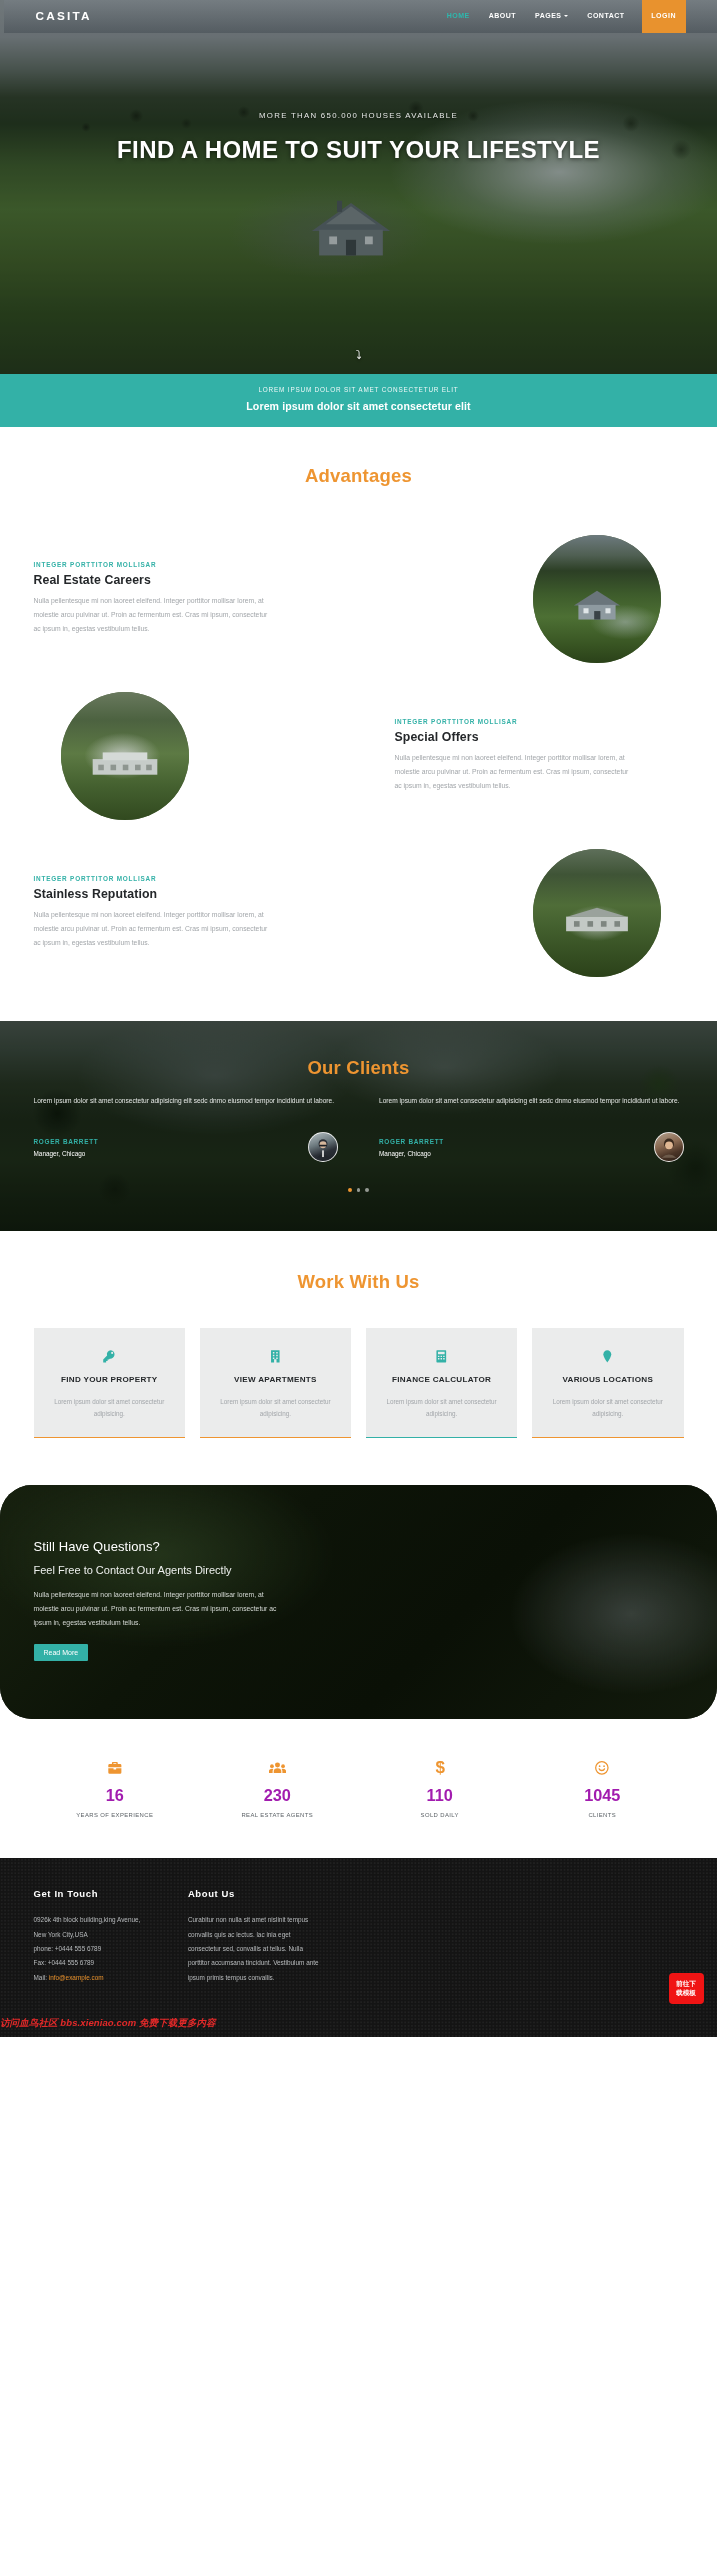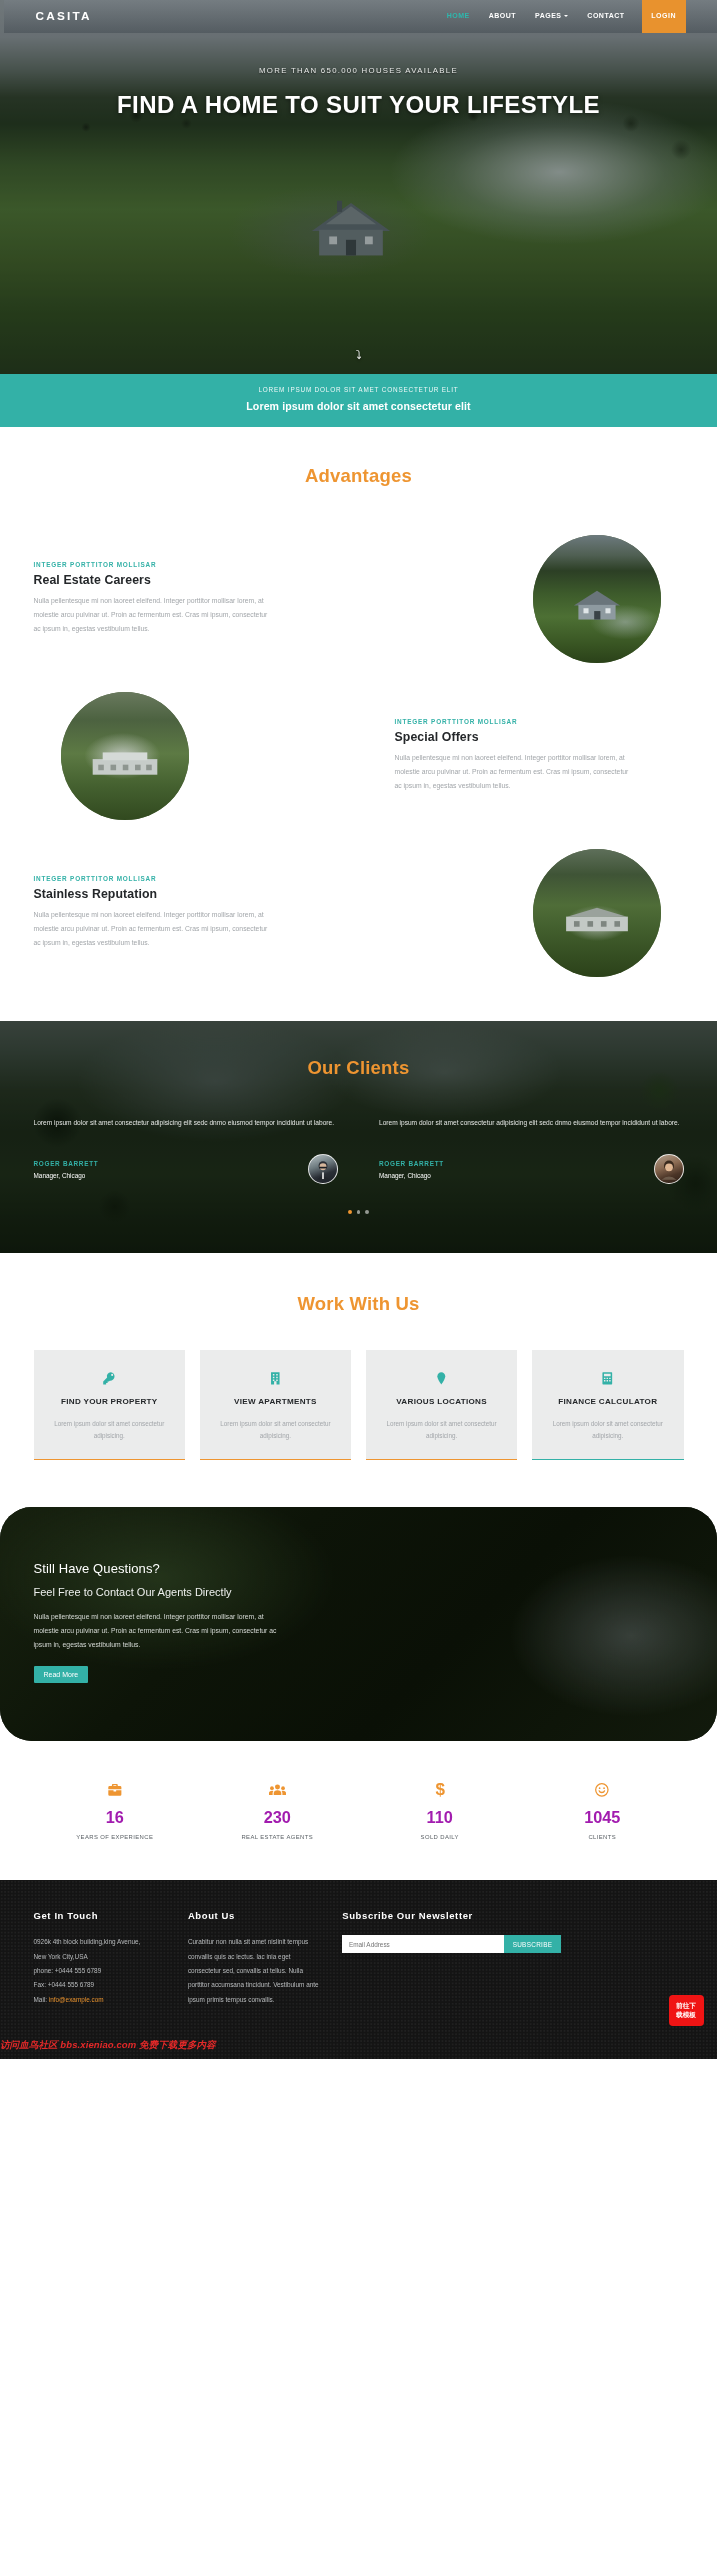--- a/index.html
+++ b/index.html
@@ -64,21 +64,21 @@
   .caret { display:inline-block; width:0;height:0;margin-left:2.8px;
     border-left:2.2px solid transparent;border-right:2.2px solid transparent;border-top:2.8px solid #fff; vertical-align: middle;}
   .btn-login {
     background: #e8922e; color: #fff; font-size: 7px; font-weight: 700;
     letter-spacing: 0.5px; padding: 4.5px 10.6px; margin-left: 7.8px; text-decoration: none;
     line-height: 1;
   }
 
   .hero-inner {
     position: relative; z-index: 3; text-align: center;
-    padding-top: 66px;
+    padding-top: 111px;
   }
   .hero-sub {
     color: #e8eae8; font-size: 7.8px; letter-spacing: 1.3px; font-weight: 400;
     text-shadow: 0 0.6px 1.7px rgba(0,0,0,.6);
   }
   .hero-title {
     color: #fff; font-size: 24px; font-weight: 700; letter-spacing: 0.4px;
     margin-top: 15.7px; text-shadow: 0 1.1px 4.5px rgba(0,0,0,.55);
   }
   .scroll-arrow {
@@ -155,21 +155,21 @@
   .clients-bg::after{
     content:"";position:absolute;inset:0;
     background:
       radial-gradient(circle 34px at 8% 44%, rgba(10,20,8,.9), rgba(0,0,0,0) 72%),
       radial-gradient(circle 27px at 92% 30%, rgba(40,66,28,.8), rgba(0,0,0,0) 72%),
       radial-gradient(circle 39px at 97% 70%, rgba(16,28,12,.85), rgba(0,0,0,0) 72%),
       radial-gradient(circle 22.4px at 16% 80%, rgba(14,24,10,.75), rgba(0,0,0,0) 72%);
   }
   .clients-ov { position: absolute; inset: 0; background: rgba(10,16,10,.42); }
   .clients-inner { position: relative; z-index: 3; }
-  .clients .section-title { margin-bottom: 37px; }
+  .clients .section-title { margin-bottom: 15px; }
   .testi-grid { display: flex; gap: 41px; }
   .testi { flex: 1; }
   .testi-quote { color: #e4e7e4; font-size: 6.6px; line-height: 2.1; }
   .testi-foot { display: flex; align-items: center; justify-content: space-between; margin-top: 25px; }
   .testi-name { color: #33b1a7; font-size: 6.4px; font-weight: 700; letter-spacing: 0.7px; }
   .testi-role { color: #fff; font-size: 6.4px; margin-top: 5px; }
   .avatar {
     width: 30px; height: 30px; border-radius: 50%; border: 1.1px solid rgba(255,255,255,.85);
     overflow: hidden; position: relative; flex-shrink: 0;
   }
@@ -446,37 +446,37 @@
       <div class="card">
         <div class="card-icon">
           <svg width="14.6" height="14.6" viewBox="0 0 24 24">
               <path d="M5 2h14v20h-5v-5h-4v5H5V2zm3 3v2.5h2.5V5H8zm5.5 0v2.5H16V5h-2.5zM8 9.5V12h2.5V9.5H8zm5.5 0V12H16V9.5h-2.5zM8 14v2.5h2.5V14H8zm5.5 0v2.5H16V14h-2.5z"></path>
             </svg>
         </div>
         <div class="card-h">VIEW APARTMENTS</div>
         <p class="card-p">Lorem ipsum dolor sit amet consectetur adipisicing.</p>
       </div>
 
+      <div class="card teal">
+        <div class="card-icon">
+          <svg width="14.6" height="14.6" viewBox="0 0 24 24">
+              <path d="M5 2h14a1 1 0 0 1 1 1v18a1 1 0 0 1-1 1H5a1 1 0 0 1-1-1V3a1 1 0 0 1 1-1zm1.5 2.5v4h11v-4h-11zm0 6.5v2.2h2.4V11H6.5zm4.3 0v2.2h2.4V11h-2.4zm4.3 0v2.2h2.4V11h-2.4zM6.5 15v2.2h2.4V15H6.5zm4.3 0v2.2h2.4V15h-2.4zm4.3 0v2.2h2.4V15h-2.4z"></path>
+            </svg>
+        </div>
+        <div class="card-h">FINANCE CALCULATOR</div>
+        <p class="card-p">Lorem ipsum dolor sit amet consectetur adipisicing.</p>
+      </div>
+
       <div class="card">
         <div class="card-icon">
           <svg width="14.6" height="14.6" viewBox="0 0 24 24">
               <path d="M12 2C8.4 2 5.5 4.9 5.5 8.5 5.5 13.6 12 22 12 22s6.5-8.4 6.5-13.5C18.5 4.9 15.6 2 12 2z"></path>
             </svg>
         </div>
         <div class="card-h">VARIOUS LOCATIONS</div>
-        <p class="card-p">Lorem ipsum dolor sit amet consectetur adipisicing.</p>
-      </div>
-
-      <div class="card teal">
-        <div class="card-icon">
-          <svg width="14.6" height="14.6" viewBox="0 0 24 24">
-              <path d="M5 2h14a1 1 0 0 1 1 1v18a1 1 0 0 1-1 1H5a1 1 0 0 1-1-1V3a1 1 0 0 1 1-1zm1.5 2.5v4h11v-4h-11zm0 6.5v2.2h2.4V11H6.5zm4.3 0v2.2h2.4V11h-2.4zm4.3 0v2.2h2.4V11h-2.4zM6.5 15v2.2h2.4V15H6.5zm4.3 0v2.2h2.4V15h-2.4zm4.3 0v2.2h2.4V15h-2.4z"></path>
-            </svg>
-        </div>
-        <div class="card-h">FINANCE CALCULATOR</div>
         <p class="card-p">Lorem ipsum dolor sit amet consectetur adipisicing.</p>
       </div>
 
     </div>
   </div>
 </section>
 
 <section class="questions">
   <div class="q-bg"></div>
   <div class="wrap q-inner">
@@ -556,26 +556,19 @@
         </div>
       </div>
 
       <div class="f-col-2">
         <div class="f-h">About Us</div>
         <div class="f-body">
           <p class="f-p">Curabitur non nulla sit amet nislinit tempus convallis quis ac lectus. lac inia eget consectetur sed, convallis at tellus. Nulla porttitor accumsana tincidunt. Vestibulum ante ipsum primis tempus convallis.</p>
         </div>
       </div>
 
-      <div class="f-col-3">
-        <div class="f-h">Subscribe Our Newsletter</div>
-        <form class="f-form">
-          <input class="f-input" type="text" placeholder="Email Address" style="">
-          <button class="f-sub" type="submit">SUBSCRIBE</button>
-        </form>
-      </div>
 
     </div>
   </div>
   <div class="watermark">访问血鸟社区 bbs.xieniao.com 免费下载更多内容</div>
   <a href="#" class="dl-btn">前往下载模板</a>
 </footer>
 
 
 </body></html>

